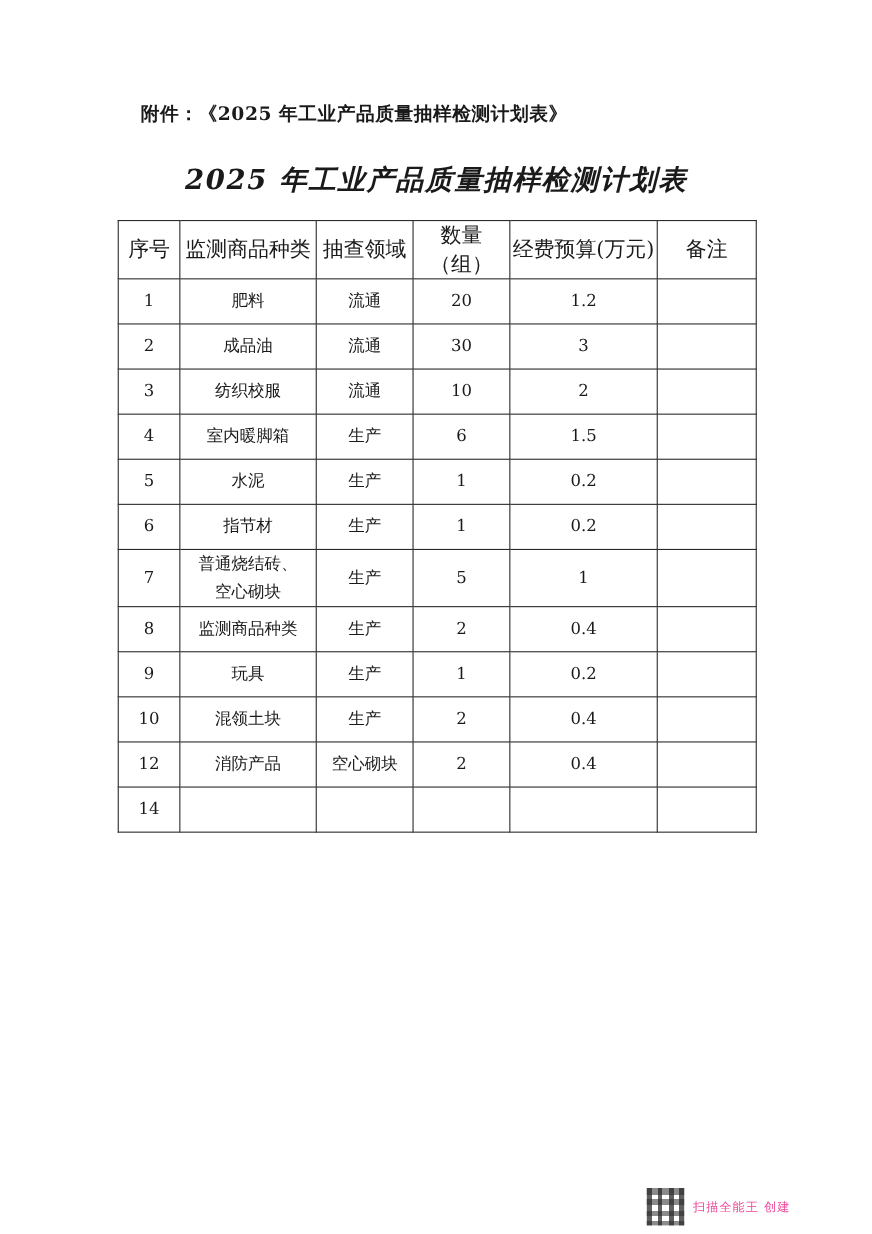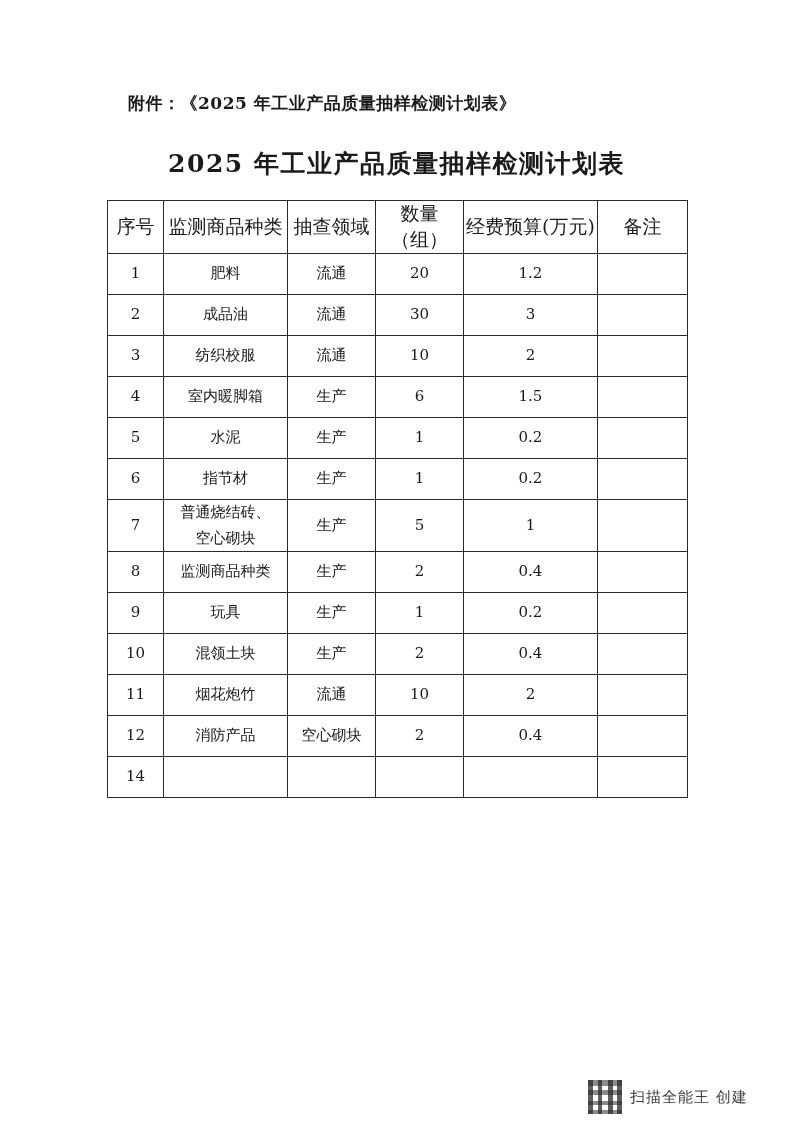--- a/index.html
+++ b/index.html
@@ -34,20 +34,21 @@
   .doc-title {
     position: absolute;
     left: 0;
     right: 0;
     top: 147px;
     text-align: center;
     font-size: 25px;
     font-weight: bold;
     letter-spacing: 1.5px;
     font-family: "DejaVu Serif", "Liberation Serif", serif;
+    font-style: italic;
   }
   table.plan-table {
     position: absolute;
     left: 107px;
     top: 200px;
     width: 580px;
     border-collapse: collapse;
     table-layout: fixed;
   }
   table.plan-table td,
@@ -98,22 +99,22 @@
   .qr {
     width: 34px;
     height: 34px;
     background:
       linear-gradient(90deg, #444 0 5px, transparent 5px 10px, #444 10px 14px, transparent 14px 20px, #444 20px 25px, transparent 25px 29px, #444 29px 34px),
       linear-gradient(0deg, #777 0 4px, transparent 4px 9px, #777 9px 13px, transparent 13px 19px, #777 19px 24px, transparent 24px 28px, #777 28px 34px);
     background-blend-mode: multiply;
     opacity: 0.85;
   }
   .wm-text {
-    font-size: 15px;
-    color: #404040;
+    font-size: 11px;
+    color: #ec4899;
     letter-spacing: 1px;
     font-family: "DejaVu Sans", "Liberation Sans", sans-serif;
   }
 </style>
 </head>
 <body>
 
 <div class="page">
 
   <div class="attachment-line">附件：《2025 年工业产品质量抽样检测计划表》</div>
@@ -217,28 +218,20 @@
       </tr>
       <tr>
         <td>10</td>
         <td>混领土块</td>
         <td>生产</td>
         <td>2</td>
         <td>0.4</td>
         <td></td>
       </tr>
       <tr>
-        <td>11</td>
-        <td>烟花炮竹</td>
-        <td>流通</td>
-        <td>10</td>
-        <td>2</td>
-        <td></td>
-      </tr>
-      <tr>
         <td>12</td>
         <td>消防产品</td>
         <td>空心砌块</td>
         <td>2</td>
         <td>0.4</td>
         <td></td>
       </tr>
       <tr class="empty-row">
         <td>14</td>
         <td></td>

